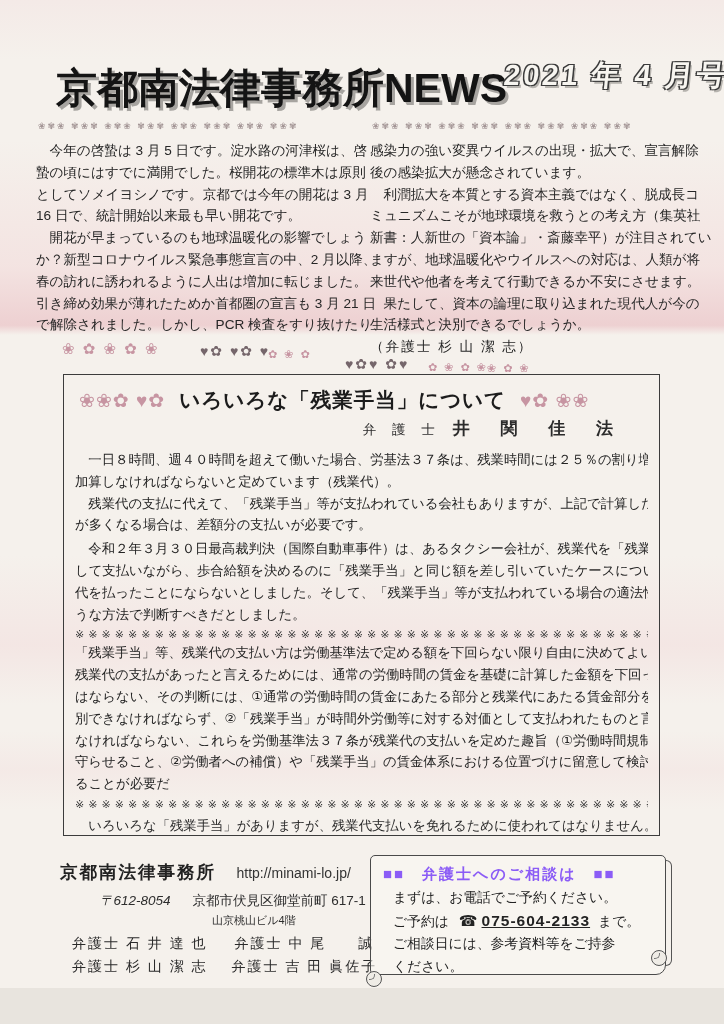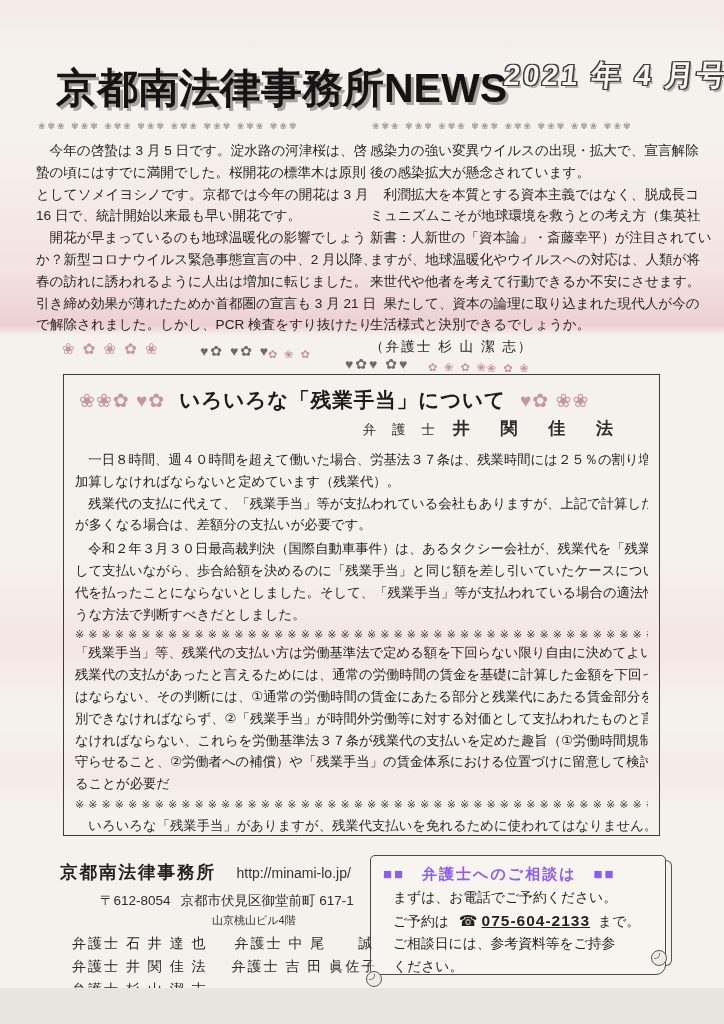--- a/index.html
+++ b/index.html
@@ -86,21 +86,21 @@
     margin-top:3px;font-size:11px;line-height:13px;color:#3a3a3a;
     letter-spacing:0.5px;white-space:nowrap;overflow:hidden;
   }
   .closing{margin-top:6px;font-size:13.35px;white-space:nowrap;overflow:hidden;}
 
   
   .office-row{position:absolute;left:60px;top:860px;white-space:nowrap;}
   .office-name{font-size:17.5px;font-weight:700;letter-spacing:2px;color:#222;}
   .office-url{font-size:14px;margin-left:16px;color:#333;margin-top:38px;}
   .addr-row{position:absolute;left:100px;top:892px;font-size:13.5px;white-space:nowrap;color:#2d2d2d;}
-  .addr-row .postal{margin-right:10px;}
+  .addr-row .postal{margin-right:22px;font-style:italic;}
   .bldg{position:absolute;left:212px;top:913px;font-size:11px;color:#2d2d2d;}
   .lawyers{position:absolute;left:72px;top:932px;display:flex;gap:24px;}
   .lcol{display:flex;flex-direction:column;align-items:center;}
   .lcol .lawyer{font-size:14px;line-height:23px;letter-spacing:2px;white-space:nowrap;color:#2a2a2a;}
 
   
   .consult{
     position:absolute;left:370px;top:855px;width:296px;height:120px;
     border:1.6px solid #4a4a4a;border-radius:5px 5px 10px 5px;
     background:rgba(250,248,244,.6);
@@ -218,21 +218,20 @@
     <span class="office-name">京都南法律事務所</span>
     <span class="office-url">http://minami-lo.jp/</span>
   </div>
   <div class="addr-row">
     <span class="postal">〒612-8054</span><span>京都市伏見区御堂前町 617-1</span>
   </div>
   <div class="bldg">山京桃山ビル4階</div>
   <div class="lawyers">
     <div class="lcol">
         <div class="lawyer">弁護士 石 井 達 也</div>
-        <div class="lawyer">弁護士 井 関 佳 法</div>
         <div class="lawyer">弁護士 杉 山 潔 志</div>
       </div>
     <div class="lcol">
         <div class="lawyer">弁護士 中 尾　　誠</div>
         <div class="lawyer">弁護士 吉 田 眞佐子</div>
       </div>
   </div>
 
   <div class="consult">
     <div class="consult-title">■■　弁護士へのご相談は　■■</div>

